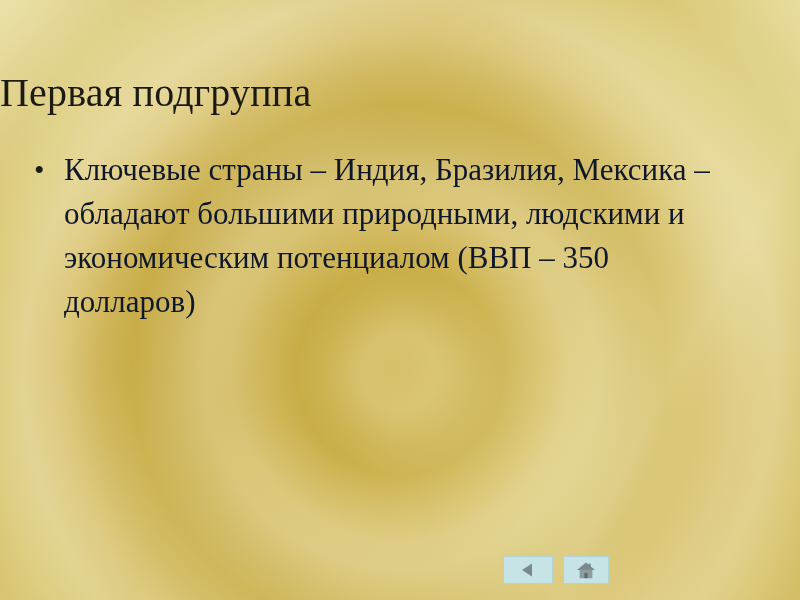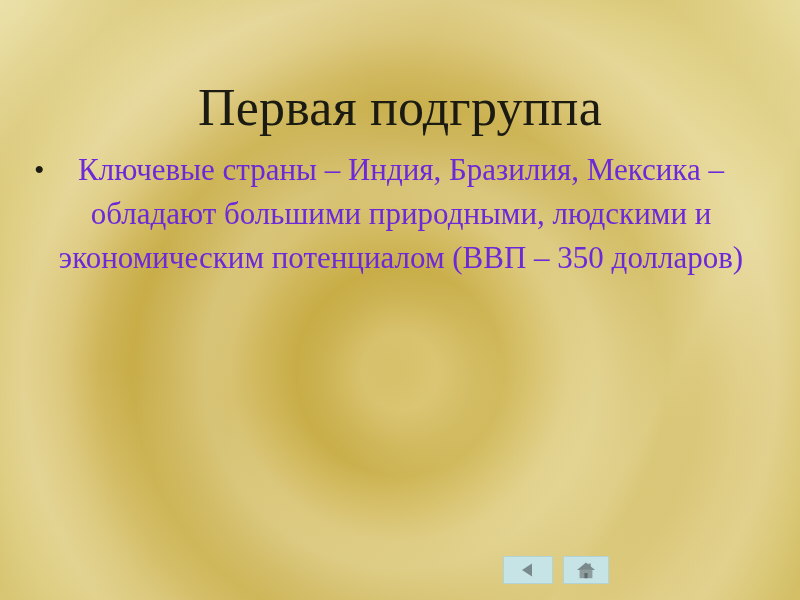--- a/index.html
+++ b/index.html
@@ -73,22 +73,22 @@
       radial-gradient(ellipse 55% 40% at 0% 100%, rgba(234,225,166,0.42) 0%, rgba(234,225,166,0.0) 100%),
       radial-gradient(ellipse 50% 40% at 100% 100%, rgba(230,219,155,0.30) 0%, rgba(230,219,155,0.0) 100%);
   }
 
   
   #title {
     position: absolute;
     left: 0;
     right: 0;
     top: 44px;
-    text-align: center;
-    font-size: 52px;
+    text-align: left;
+    font-size: 40px;
     line-height: 1.12;
     color: #1b1b12;
     font-weight: normal;
     letter-spacing: 0.2px;
     white-space: nowrap;
   }
 
   
   #body-block {
     position: absolute;
@@ -109,22 +109,23 @@
     line-height: 44px;
     color: #1b1b12;
     text-align: left;
     user-select: none;
   }
 
   .bullet-text {
     flex: 1 1 auto;
     font-size: 31px;
     line-height: 44px;
-    color: #6d28d9;
-    text-align: center;
+    color: #0f172a;
+    text-align: left;
+    margin-left: 8px;
   }
 
   
   #nav-bar {
     position: absolute;
     left: 503px;
     top: 556px;
     display: flex;
     gap: 10px;
     align-items: flex-start;

